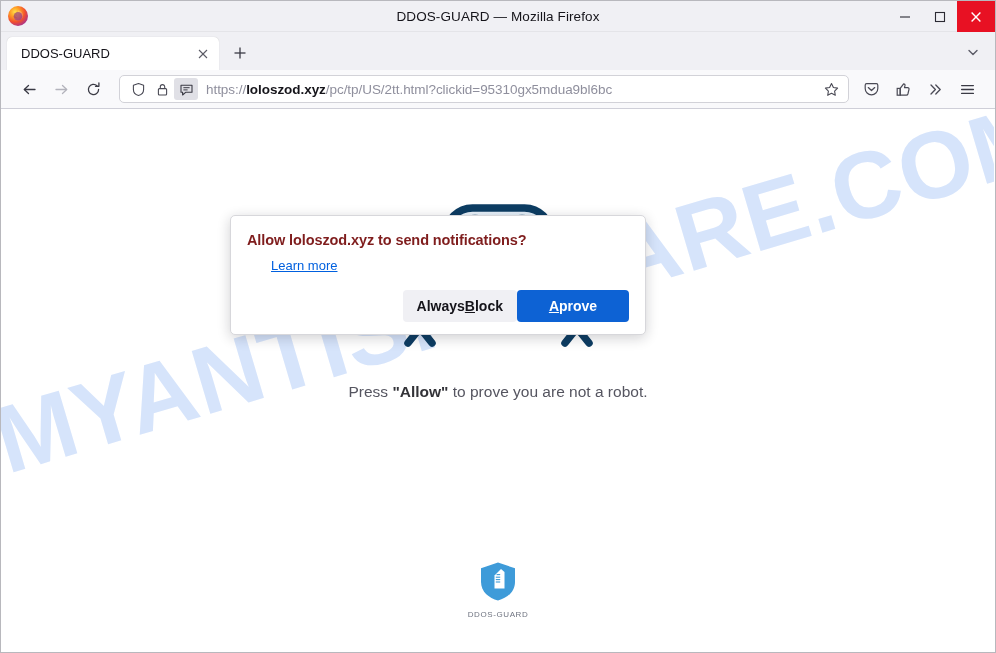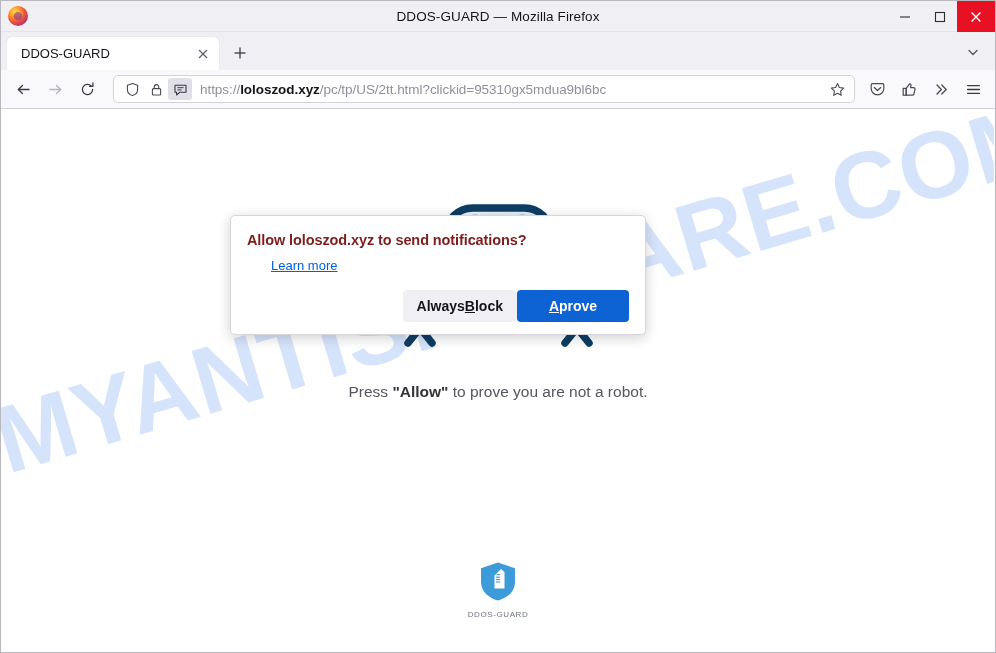--- a/index.html
+++ b/index.html
@@ -115,21 +115,21 @@
   }
 
   
   .navbar {
     position: relative;
     height: 39px;
     background: #f9f9fb;
     border-bottom: 1px solid #cfcfd8;
     display: flex;
     align-items: center;
-    padding: 0 6px;
+    padding: 0 12px;
   }
 
   .navbtn {
     width: 32px; height: 30px;
     display: flex; align-items: center; justify-content: center;
     border-radius: 4px;
     flex: 0 0 auto;
   }
 
   .urlbar {

